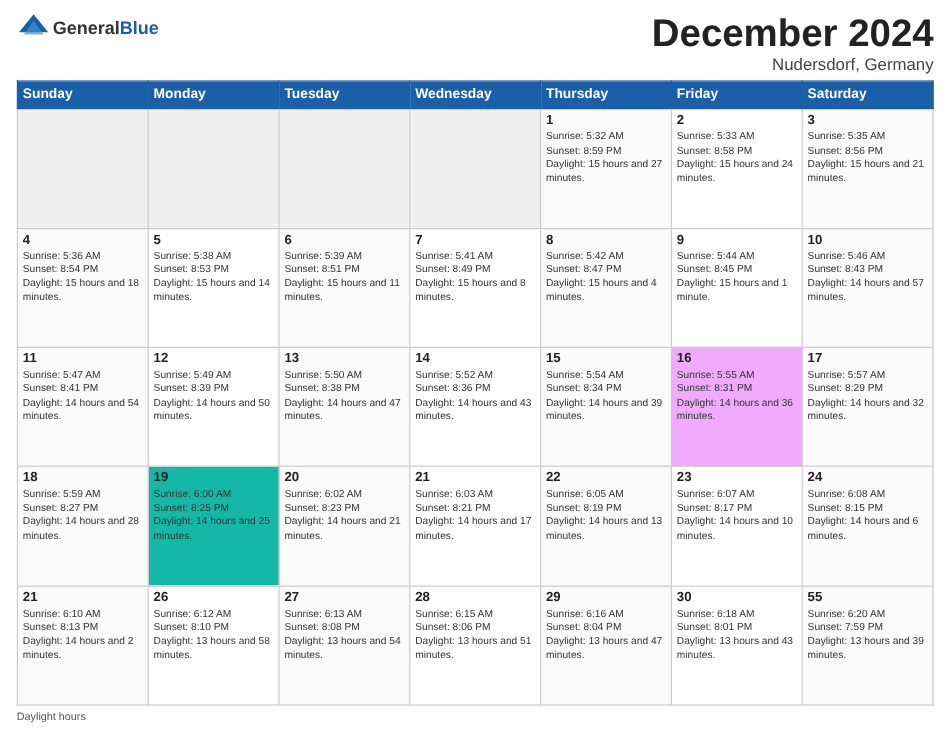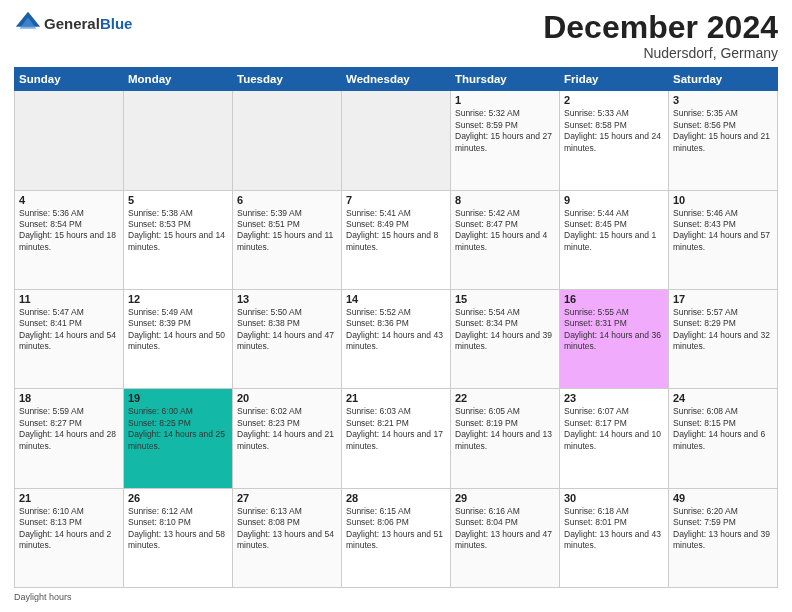--- a/index.html
+++ b/index.html
@@ -275,21 +275,21 @@
           </td>
           <td style="background: rgb(250, 250, 250);">
             <div class="day-number">29</div>
             <div class="day-info">Sunrise: 6:16 AM<br>Sunset: 8:04 PM<br>Daylight: 13 hours and 47 minutes.</div>
           </td>
           <td style="background: rgb(255, 255, 255);">
             <div class="day-number">30</div>
             <div class="day-info">Sunrise: 6:18 AM<br>Sunset: 8:01 PM<br>Daylight: 13 hours and 43 minutes.</div>
           </td>
           <td style="background: rgb(250, 250, 250);">
-            <div class="day-number">49</div>
+            <div class="day-number">55</div>
             <div class="day-info">Sunrise: 6:20 AM<br>Sunset: 7:59 PM<br>Daylight: 13 hours and 39 minutes.</div>
           </td>
         </tr>
       </tbody>
   </table>
 
   <div class="footer">
     <span>Daylight hours</span>
   </div>
 </div>

